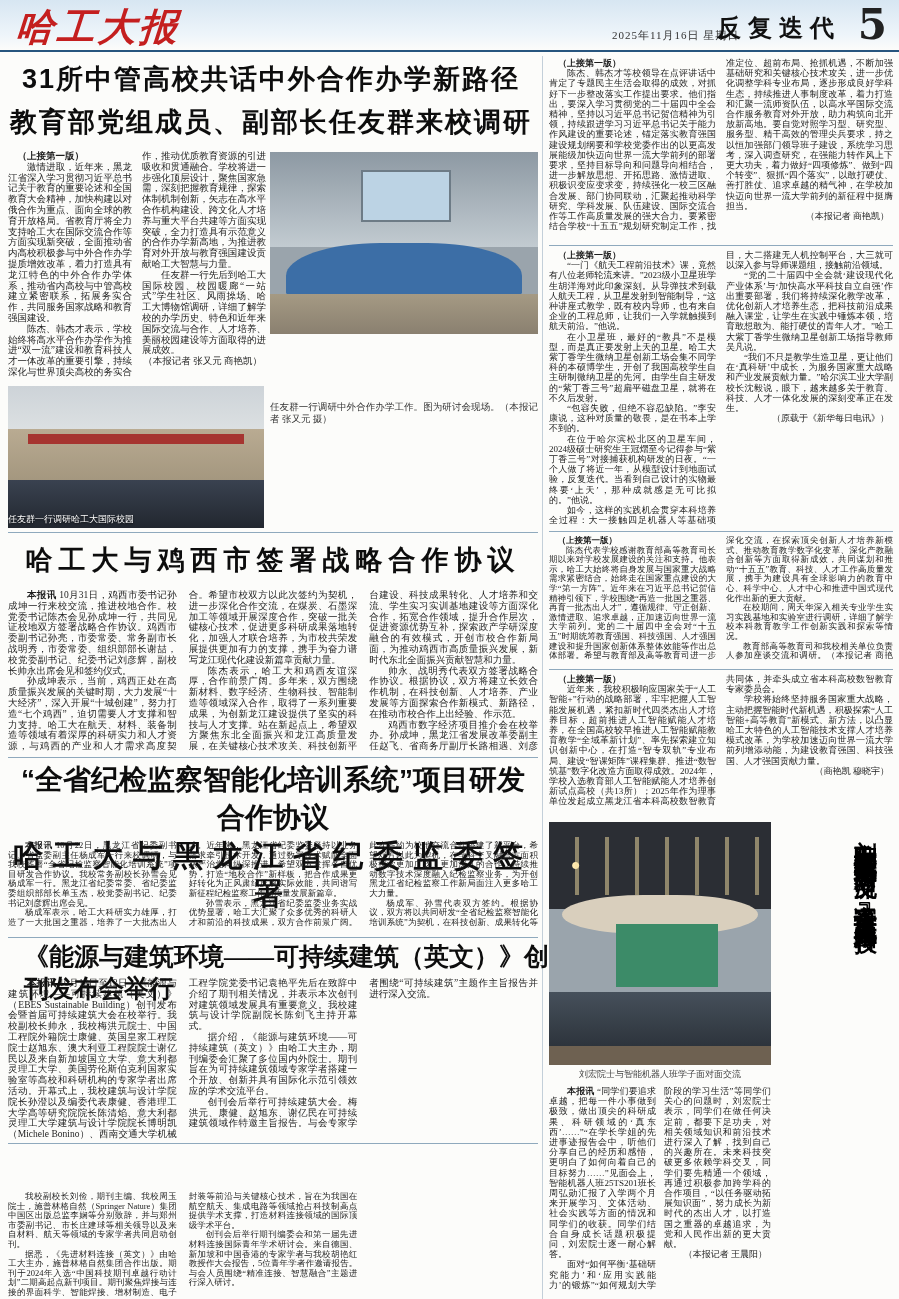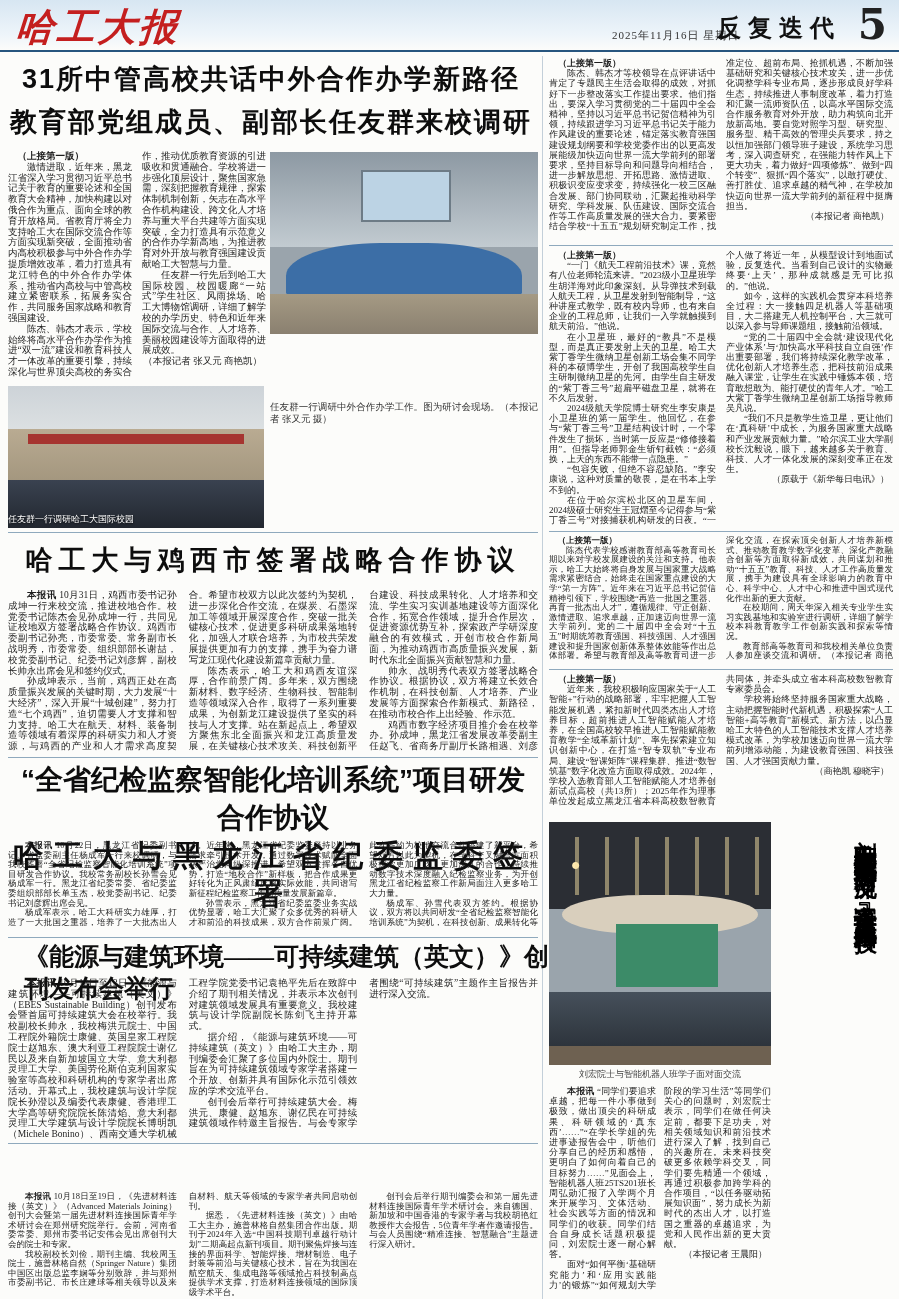--- a/index.html
+++ b/index.html
@@ -133,38 +133,36 @@
   <div class="abs hl-serif" style="left:8px;top:941px;width:530px;font-size:25px;line-height:32px;">《能源与建筑环境——可持续建筑（英文）》创刊发布会举行</div>
   <div class="abs cols f95" style="left:8px;top:978px;width:530px;height:163px;column-count:3;column-gap:12px;">
       <p><b>本报讯</b> 10月12日至13日，《能源与建筑环境——可持续建筑（英文）》（EBES Sustainable Building）创刊发布会暨首届可持续建筑大会在校举行。我校副校长帅永，我校梅洪元院士、中国工程院外籍院士康健、英国皇家工程院院士赵旭东、澳大利亚工程院院士谢亿民以及来自新加坡国立大学、意大利都灵理工大学、美国劳伦斯伯克利国家实验室等高校和科研机构的专家学者出席活动。开幕式上，我校建筑与设计学院院长孙澄以及编委代表康健、香港理工大学高等研究院院长陈清焰、意大利都灵理工大学建筑与设计学院院长博明凯（Michele Bonino）、西南交通大学机械工程学院党委书记袁艳平先后在致辞中介绍了期刊相关情况，并表示本次创刊对建筑领域发展具有重要意义。我校建筑与设计学院副院长陈剑飞主持开幕式。</p>
       <p>据介绍，《能源与建筑环境——可持续建筑（英文）》由哈工大主办，期刊编委会汇聚了多位国内外院士。期刊旨在为可持续建筑领域专家学者搭建一个开放、创新并具有国际化示范引领效应的学术交流平台。</p>
       <p>创刊会后举行可持续建筑大会。梅洪元、康健、赵旭东、谢亿民在可持续建筑领域作特邀主旨报告。与会专家学者围绕“可持续建筑”主题作主旨报告并进行深入交流。</p>
     </div>
 
   <div class="hr" style="left:8px;top:1143px;width:530px;"></div>
 
   <div class="abs cols f85" style="left:8px;top:1192px;width:530px;height:107px;column-count:3;column-gap:12px;">
-      <p><b>本报讯</b> 10月18日至19日，《先进材料连接（英文）》（Advanced Materials Joining）创刊大会暨第一届先进材料连接国际青年学术研讨会在郑州研究院举行。会前，河南省委常委、郑州市委书记安伟会见出席创刊大会的院士和专家。</p>
       <p>我校副校长刘俭，期刊主编、我校周玉院士，施普林格自然（Springer Nature）集团中国区出版总监李娴等分别致辞，并与郑州市委副书记、市长庄建球等相关领导以及来自材料、航天等领域的专家学者共同启动创刊。</p>
       <p>据悉，《先进材料连接（英文）》由哈工大主办，施普林格自然集团合作出版。期刊于2024年入选“中国科技期刊卓越行动计划”二期高起点新刊项目。期刊聚焦焊接与连接的界面科学、智能焊接、增材制造、电子封装等前沿与关键核心技术，旨在为我国在航空航天、集成电路等领域抢占科技制高点提供学术支撑，打造材料连接领域的国际顶级学术平台。</p>
       <p>创刊会后举行期刊编委会和第一届先进材料连接国际青年学术研讨会。来自德国、新加坡和中国香港的专家学者与我校胡艳红教授作大会报告，5位青年学者作邀请报告。与会人员围绕“精准连接、智慧融合”主题进行深入研讨。</p>
     </div>
 
   <div class="abs cols f90" style="left:549px;top:58px;width:344px;height:182px;column-count:2;column-gap:10px;">
       <p class="jump">（上接第一版）</p>
       <p>陈杰、韩杰才等校领导在点评讲话中肯定了专题民主生活会取得的成效，对抓好下一步整改落实工作提出要求。他们指出，要深入学习贯彻党的二十届四中全会精神，坚持以习近平总书记贺信精神为引领，持续跟进学习习近平总书记关于能力作风建设的重要论述，锚定落实教育强国建设规划纲要和学校党委作出的以更高发展能级加快迈向世界一流大学前列的部署要求，坚持目标导向和问题导向相结合，进一步解放思想、开拓思路、激情进取、积极识变应变求变，持续强化一校三区融合发展、部门协同联动，汇聚起推动科学研究、学科发展、队伍建设、国际交流合作等工作高质量发展的强大合力。要紧密结合学校“十五五”规划研究制定工作，找准定位、超前布局、抢抓机遇，不断加强基础研究和关键核心技术攻关，进一步优化调整学科专业布局，逐步形成良好学科生态，持续推进人事制度改革，着力打造和汇聚一流师资队伍，以高水平国际交流合作服务教育对外开放，助力构筑向北开放新高地。要自觉对照学习型、研究型、服务型、精干高效的管理尖兵要求，持之以恒加强部门领导班子建设，系统学习思考，深入调查研究，在强能力转作风上下更大功夫，着力做好“四项修炼”、做到“四个转变”、狠抓“四个落实”，以敢打硬仗、善打胜仗、追求卓越的精气神，在学校加快迈向世界一流大学前列的新征程中挺膺担当。</p>
       <p class="byline">（本报记者 商艳凯）</p>
     </div>
   <div class="hr" style="left:549px;top:245px;width:344px;"></div>
 
   <div class="abs cols f90" style="left:549px;top:250px;width:344px;height:276px;column-count:2;column-gap:10px;">
       <p class="jump">（上接第一版）</p>
       <p>“一门《航天工程前沿技术》课，竟然有八位老师轮流来讲。”2023级小卫星班学生胡洋海对此印象深刻。从导弹技术到载人航天工程，从卫星发射到智能制导，“这种讲座式教学，既有校内导师，也有来自企业的工程总师，让我们一入学就触摸到航天前沿。”他说。</p>
       <p>在小卫星班，最好的“教具”不是模型，而是真正要发射上天的卫星。哈工大紫丁香学生微纳卫星创新工场会集不同学科的本硕博学生，开创了我国高校学生自主研制微纳卫星的先河。由学生自主研发的“紫丁香三号”超扁平磁盘卫星，就将在不久后发射。</p>
-      <p>2024级航天学院博士研究生李安康是小卫星班的第一届学生。他回忆，在参与“紫丁香三号”卫星结构设计时，一个零件发生了损坏，当时第一反应是“修修接着用”。但指导老师郭金生斩钉截铁：“必须换，上天的东西不能带一点隐患。”</p>
       <p>“包容失败，但绝不容忍缺陷。”李安康说，这种对质量的敬畏，是在书本上学不到的。</p>
       <p>在位于哈尔滨松北区的卫星车间，2024级硕士研究生王冠熠至今记得参与“紫丁香三号”对接捕获机构研发的日夜。“一个人做了将近一年，从模型设计到地面试验，反复迭代。当看到自己设计的实物最终要‘上天’，那种成就感是无可比拟的。”他说。</p>
       <p>如今，这样的实践机会贯穿本科培养全过程：大一接触四足机器人等基础项目，大二搭建无人机控制平台，大三就可以深入参与导师课题组，接触前沿领域。</p>
       <p>“党的二十届四中全会就‘建设现代化产业体系’与‘加快高水平科技自立自强’作出重要部署，我们将持续深化教学改革，优化创新人才培养生态，把科技前沿成果融入课堂，让学生在实践中锤炼本领，培育敢想敢为、能打硬仗的青年人才。”哈工大紫丁香学生微纳卫星创新工场指导教师吴凡说。</p>
       <p>“我们不只是教学生造卫星，更让他们在‘真科研’中成长，为服务国家重大战略和产业发展贡献力量。”哈尔滨工业大学副校长沈毅说，眼下，越来越多关于教育、科技、人才一体化发展的深刻变革正在发生。</p>
       <p class="byline">（原载于《新华每日电讯》）</p>
     </div>
   <div class="hr" style="left:549px;top:531px;width:344px;"></div>
 
   <div class="abs cols f85" style="left:549px;top:536px;width:344px;height:129px;column-count:2;column-gap:10px;">

